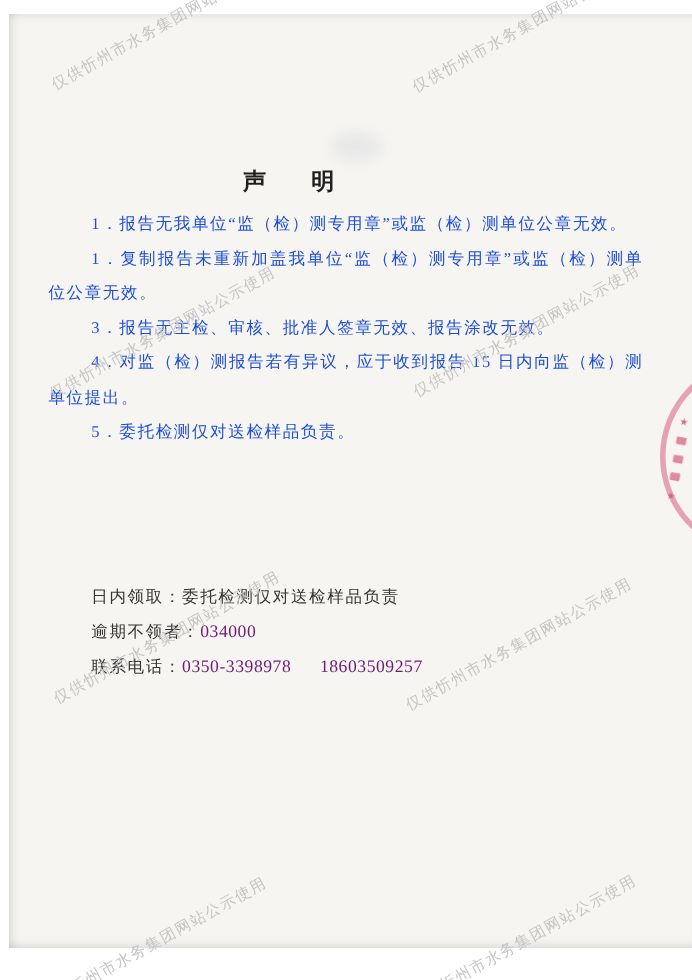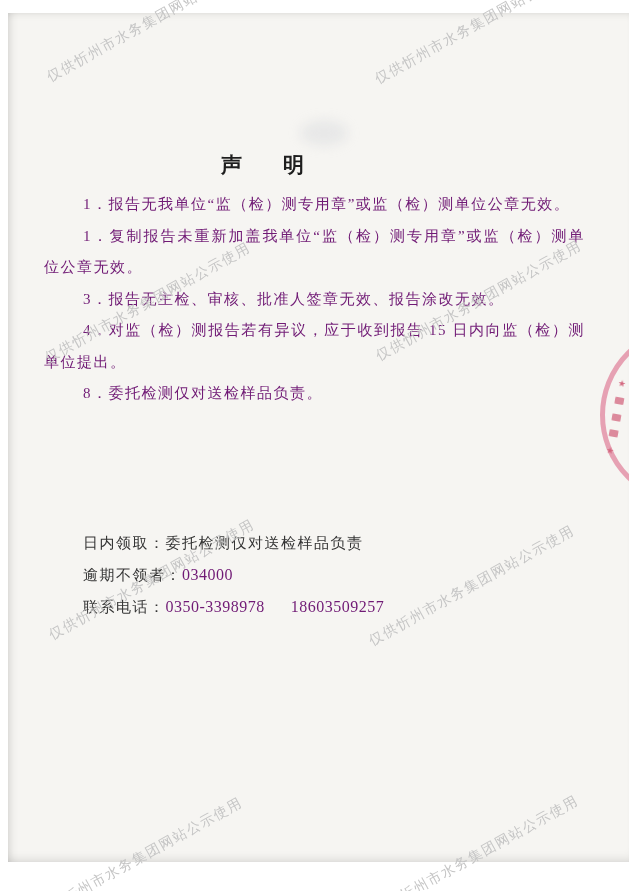--- a/index.html
+++ b/index.html
@@ -27,21 +27,21 @@
   }
   
   .title{
     position:absolute;left:0;top:151px;width:526px;text-align:center;
     font-family:"Liberation Sans", sans-serif;
     font-weight:700;font-size:21px;color:#1e1e1e;letter-spacing:1px;z-index:2;
   }
   .title .t1{margin-right:40px;}
   .body-text{
     position:absolute;left:44px;top:189px;width:541px;z-index:2;
-    font-size:15px;line-height:31.5px;letter-spacing:1.5px;color:#701a75;
+    font-size:15px;line-height:31.5px;letter-spacing:1.5px;color:#1d4ed8;
     text-align:justify;
   }
   .body-text p{margin:0;text-indent:39px;}
   .contact{
     position:absolute;left:83px;top:527px;z-index:2;
     font-size:15px;line-height:32px;letter-spacing:1.5px;color:#343434;
     white-space:nowrap;
   }
   .contact .row{height:32px;}
   .num{font-family:"Liberation Serif", serif;font-size:16px;letter-spacing:.5px;color:#701a75;}
@@ -84,21 +84,21 @@
 
 <div class="title">
   <span class="t1">声</span><span class="t2">明</span>
 </div>
 
 <div class="body-text">
   <p>1．报告无我单位“监（检）测专用章”或监（检）测单位公章无效。</p>
   <p>1．复制报告未重新加盖我单位“监（检）测专用章”或监（检）测单位公章无效。</p>
   <p>3．报告无主检、审核、批准人签章无效、报告涂改无效。</p>
   <p>4．对监（检）测报告若有异议，应于收到报告 15 日内向监（检）测单位提出。</p>
-  <p>8．委托检测仅对送检样品负责。</p>
+  <p>5．委托检测仅对送检样品负责。</p>
 </div>
 
 <div class="contact">
   <div class="row">
     <span>日内领取：</span><span>委托检测仅对送检样品负责</span>
   </div>
   <div class="row">
     <span>逾期不领者：</span><span class="num">034000</span>
   </div>
   <div class="row">

